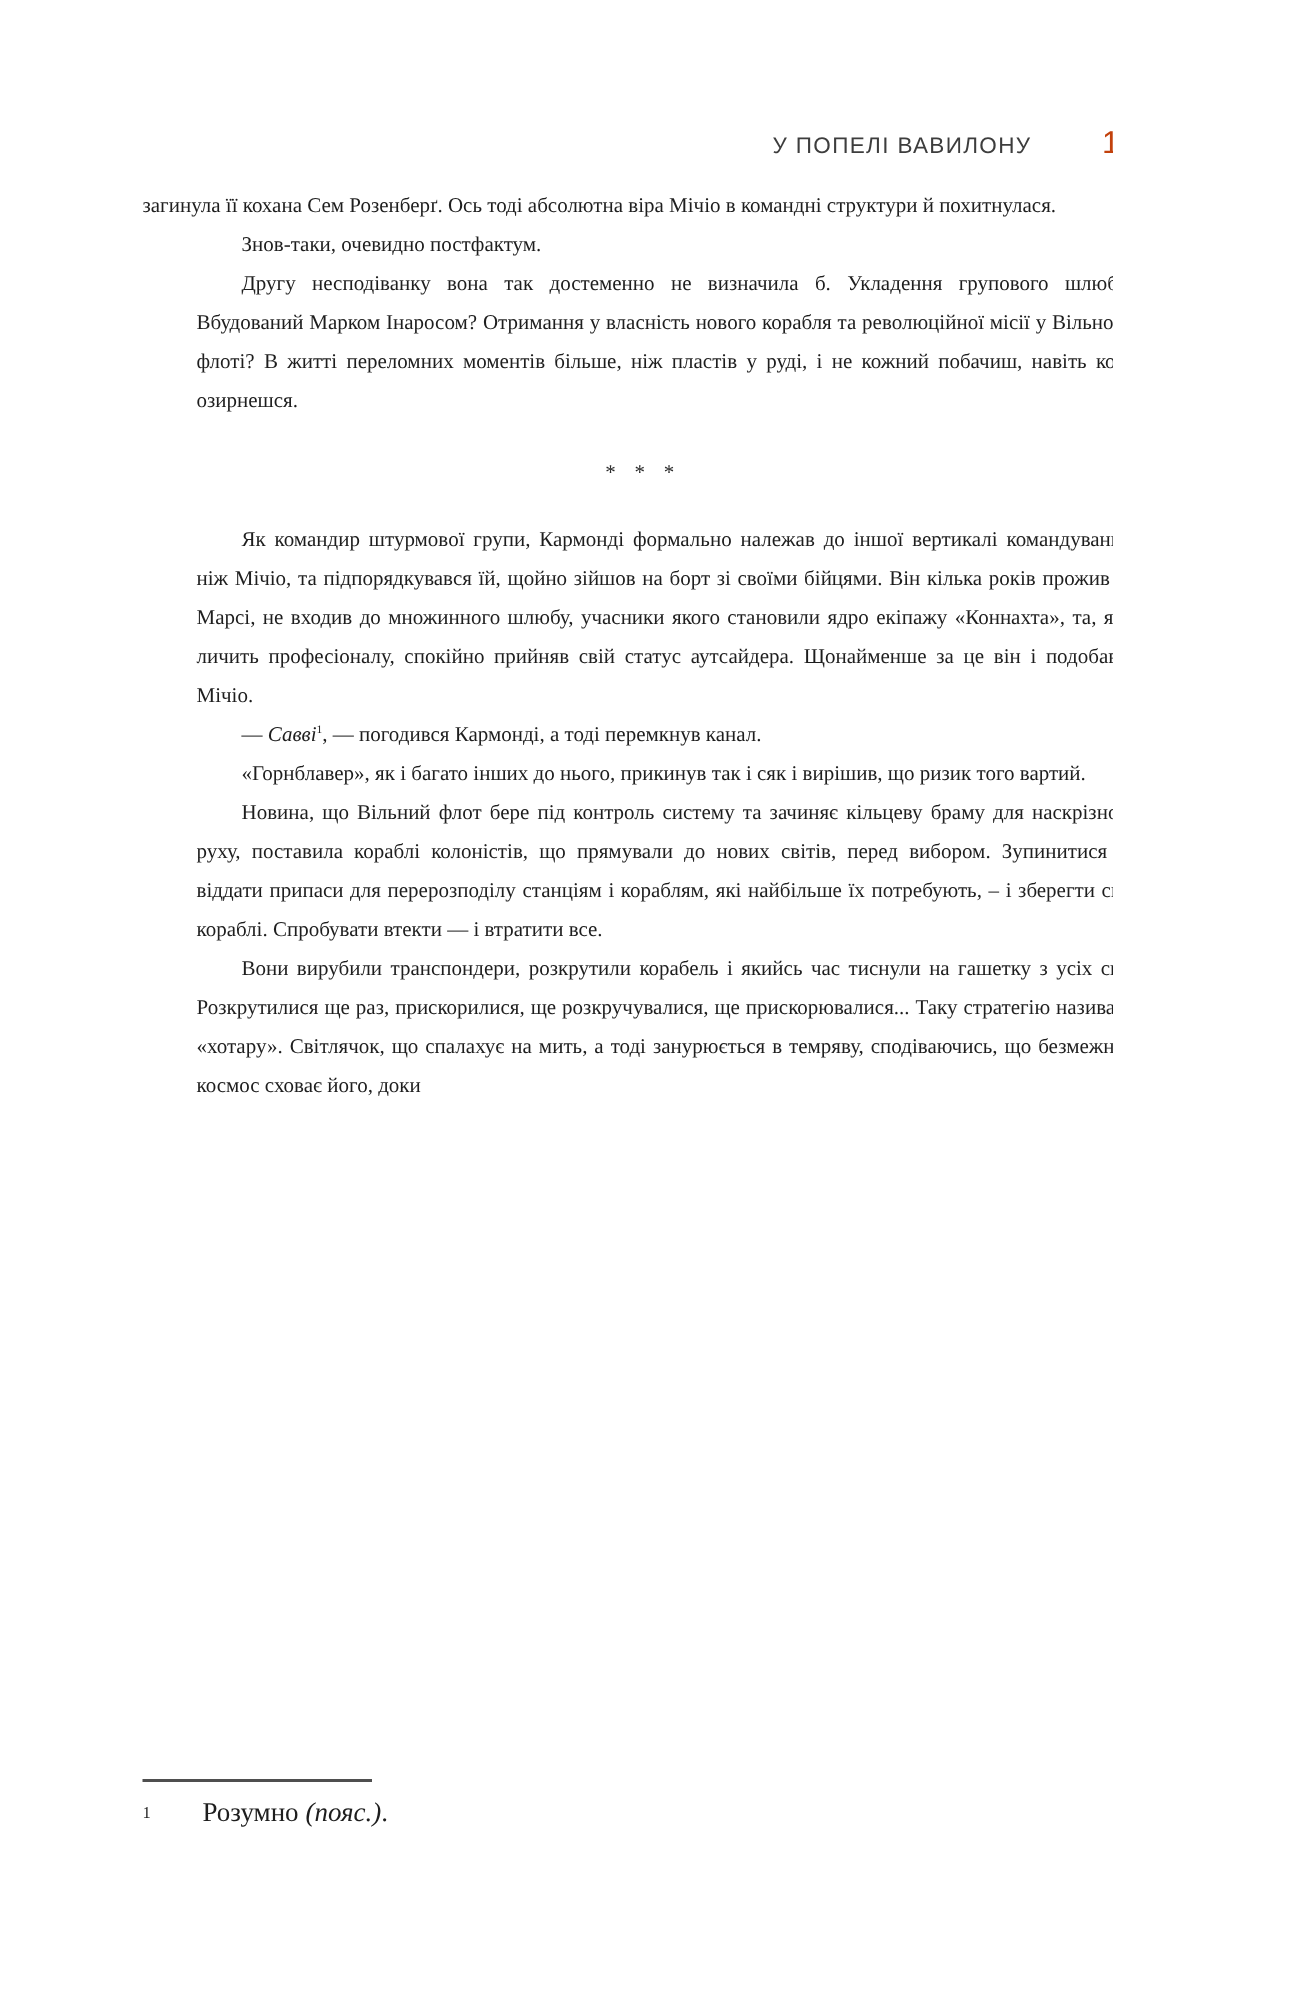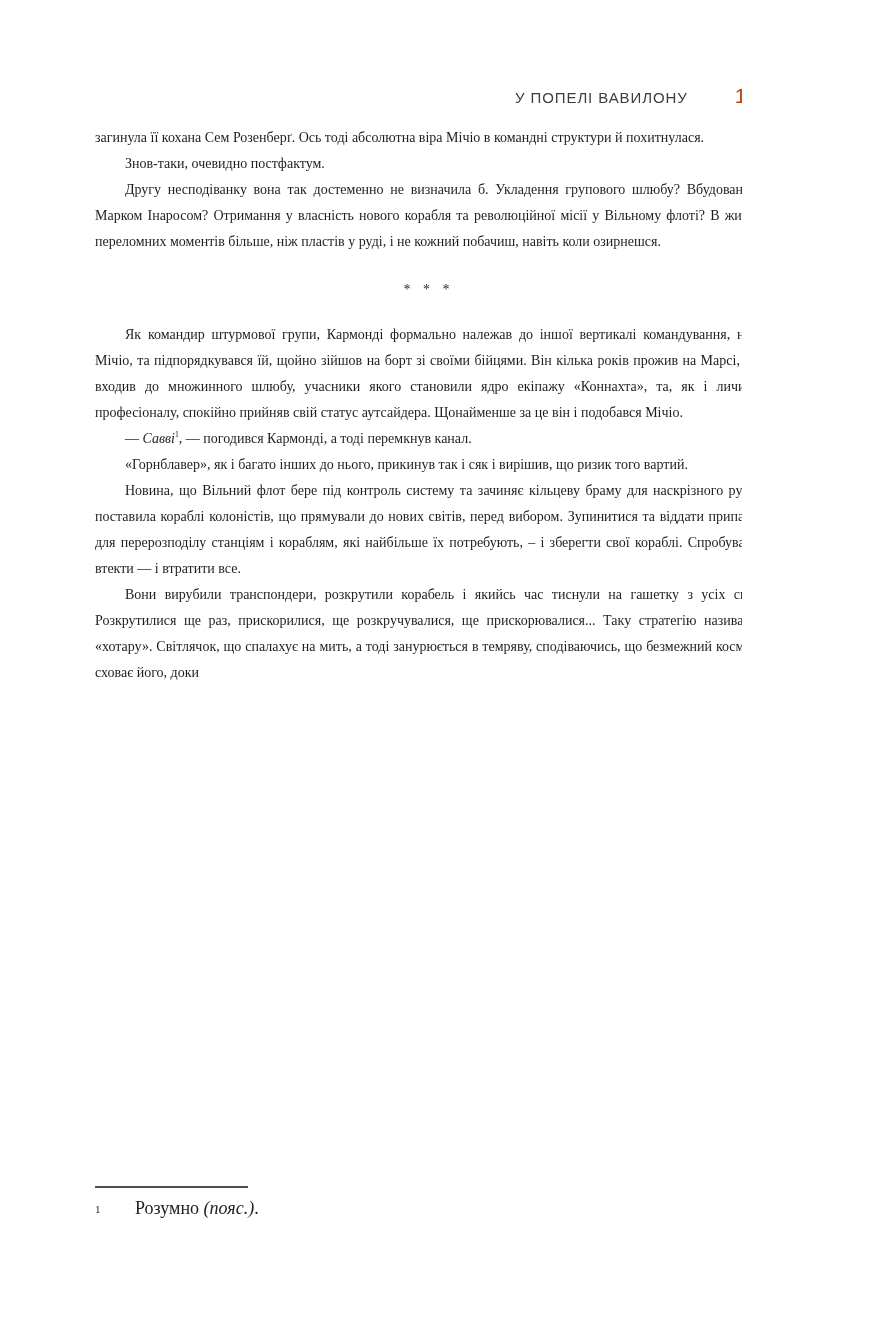--- a/index.html
+++ b/index.html
@@ -46,20 +46,21 @@
     font-size: 14px;
     line-height: 26px;
     text-align: justify;
   }
   .para {
     margin: 0;
     text-indent: 0;
   }
   .para.indent {
     text-indent: 30px;
+    margin-left: 36px;
   }
   .para.separator {
     text-align: center;
     text-indent: 0;
     margin: 22px 0 19px 0;
     word-spacing: 9px;
     color: #2a2a2a;
   }
   .para em {
   }

